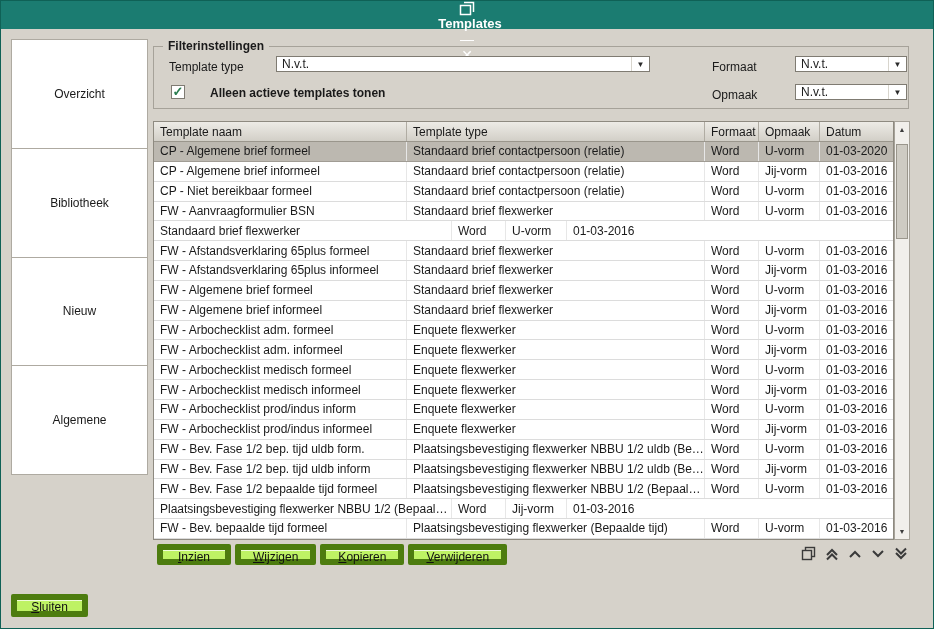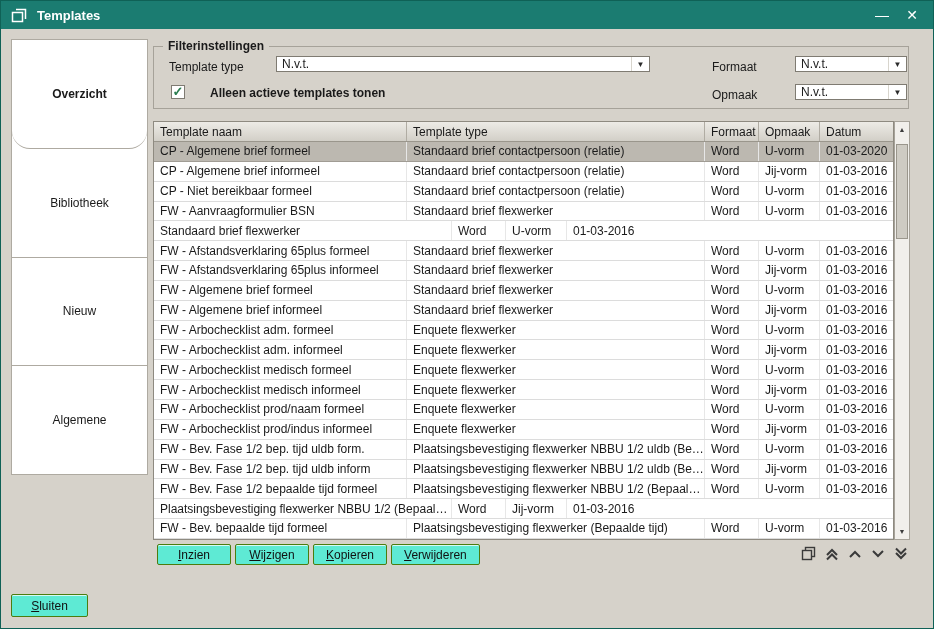--- a/index.html
+++ b/index.html
@@ -10,21 +10,21 @@
     position:relative; width:934px; height:629px;
     background:var(--dialog-bg,#d6d2ca);
     border:1px solid #0f6156; box-sizing:border-box;
     overflow:hidden; font-size:12px; color:#1a1a1a;
   }
 
   
   .titlebar {
     position:absolute; top:0; left:0; right:0; height:28px;
     background:var(--titlebar,#1b7c71);
-    display:flex; align-items:center; padding:0 6px; color:#fff;
+    display:flex; align-items:center; padding:0 6px; color:#fff;flex-direction:column;
   }
   .title-icon { display:flex; align-items:center; margin:0 4px 0 4px; }
   .titlebar .title { font-weight:bold; font-size:13px; margin-left:6px; }
   .titlebar .spacer { flex:1; }
   .win-btn {
     width:30px; height:28px; display:flex; align-items:center; justify-content:center;
     color:#fff; font-size:14px; background:transparent; border:none; cursor:default;
     font-family:inherit;
   }
 
@@ -32,21 +32,21 @@
   .sidebar {
     position:absolute; left:10px; top:38px; width:137px; height:436px;
     background:#fff; border:1px solid #aeaaa1; box-sizing:border-box;
     display:flex; flex-direction:column;
   }
   .side-item {
     flex:1; display:flex; align-items:center; justify-content:center;
     border-bottom:1px solid #aeaaa1; background:#fff; cursor:pointer;
   }
   .side-item:last-child { border-bottom:none; }
-  .side-item.active { font-weight:bold;border-radius:18px; }
+  .side-item.active { font-weight:normal; }
 
   
   .filter-group {
     position:absolute; left:152px; top:45px; width:756px; height:63px;
     border:1px solid #a6a299; box-sizing:border-box;
   }
   .filter-legend {
     position:absolute; top:-8px; left:9px;
     background:var(--dialog-bg,#d6d2ca); padding:0 5px; font-weight:bold;
   }
@@ -124,21 +124,21 @@
   .scroll-btn.up { top:0; }
   .scroll-btn.down { bottom:0; }
   .thumb {
     position:absolute; left:1px; right:1px; top:22px; height:95px;
     background:#cecbc3; border:1px solid #9a968c; box-sizing:border-box; cursor:pointer;
   }
 
   
   .btn {
     height:21px; min-width:74px; padding:0 12px;
-    background:#5eead4; border:1px solid #4d7c0f; border-radius:2px;
+    background:#bef264; border:6px solid #4d7c0f; border-radius:2px;
     font-family:inherit; font-size:12px; color:#111;
     box-shadow:inset 0 1px 0 rgba(255,255,255,.75); cursor:pointer;
   }
   .actions { position:absolute; left:156px; top:543px; display:flex; gap:4px; }
   .close-dialog { position:absolute; left:10px; top:593px; width:77px; height:23px; min-width:0; }
 
   .pager { position:absolute; left:797px; top:542px; display:flex; align-items:center; gap:2px; }
   .icon-btn {
     width:21px; height:21px; display:flex; align-items:center; justify-content:center;
     background:transparent; border:none; padding:0; cursor:pointer;
@@ -300,21 +300,21 @@
           <div class="tcell c-datum">01-03-2016</div>
         </div>
         <div class="trow">
           <div class="tcell c-name">FW - Arbochecklist medisch informeel</div>
           <div class="tcell c-type">Enquete flexwerker</div>
           <div class="tcell c-formaat">Word</div>
           <div class="tcell c-opmaak">Jij-vorm</div>
           <div class="tcell c-datum">01-03-2016</div>
         </div>
         <div class="trow">
-          <div class="tcell c-name">FW - Arbochecklist prod/naam formeel</div>
+          <div class="tcell c-name">FW - Arbochecklist prod/indus inform</div>
           <div class="tcell c-type">Enquete flexwerker</div>
           <div class="tcell c-formaat">Word</div>
           <div class="tcell c-opmaak">U-vorm</div>
           <div class="tcell c-datum">01-03-2016</div>
         </div>
         <div class="trow">
           <div class="tcell c-name">FW - Arbochecklist prod/indus informeel</div>
           <div class="tcell c-type">Enquete flexwerker</div>
           <div class="tcell c-formaat">Word</div>
           <div class="tcell c-opmaak">Jij-vorm</div>

